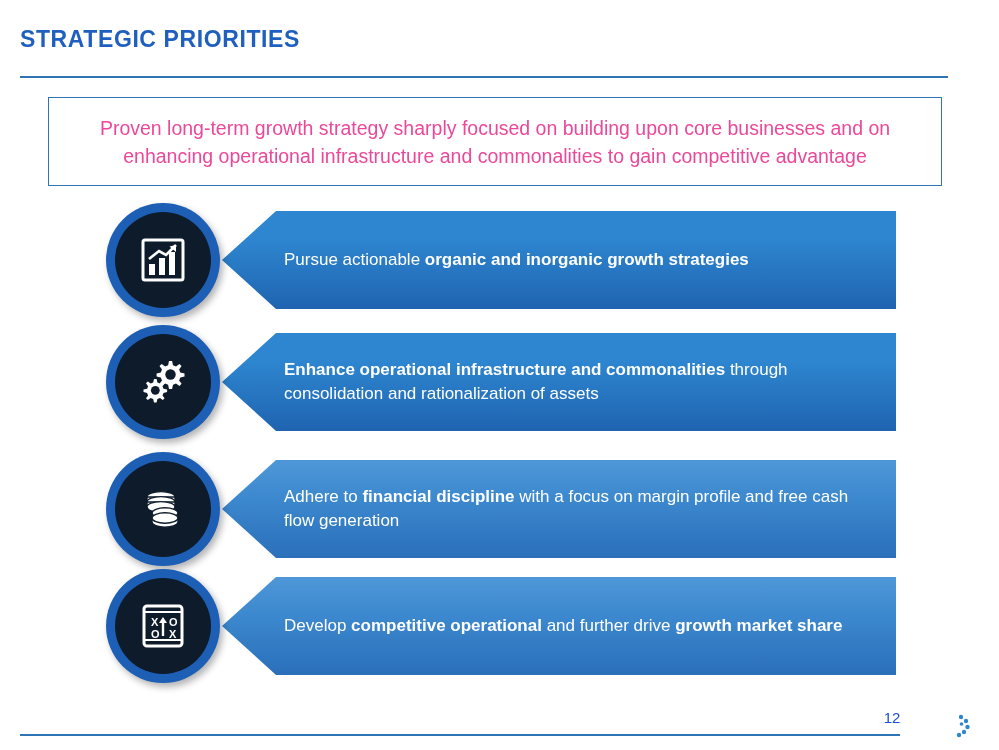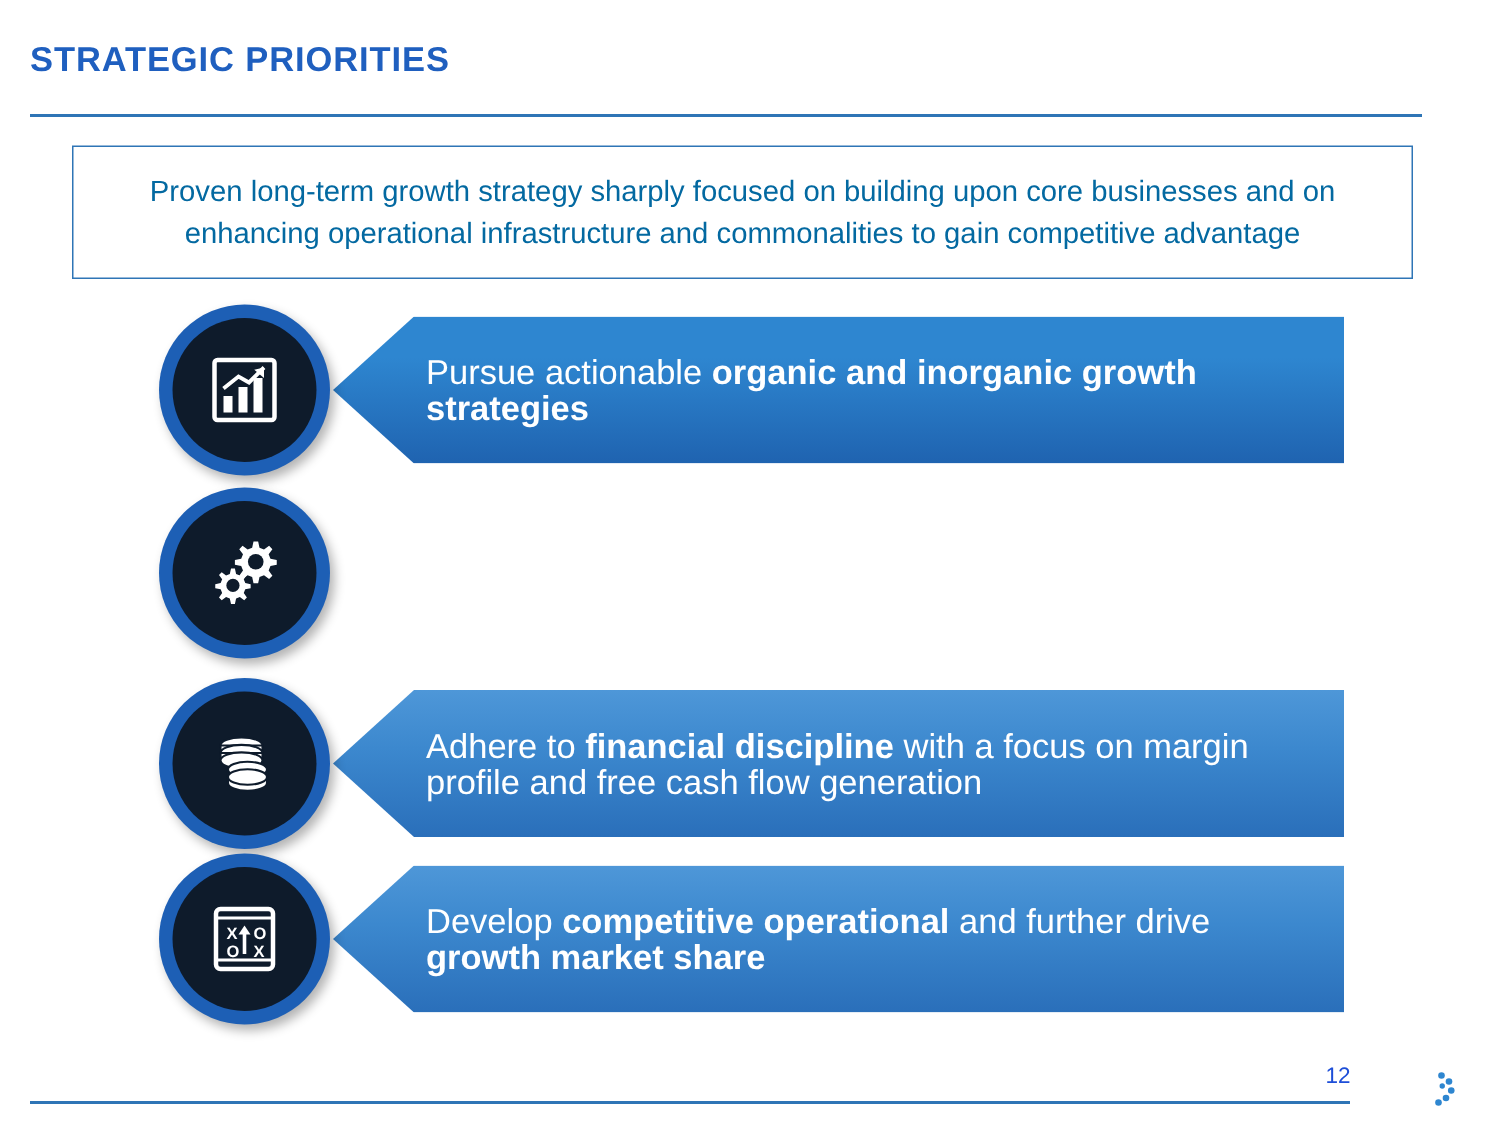--- a/index.html
+++ b/index.html
@@ -48,21 +48,21 @@
     height: 89px;
     border: 1.5px solid #2E75B6;
     background: #ffffff;
     box-sizing: border-box;
     display: flex;
     align-items: center;
     justify-content: center;
     padding: 0 16px;
   }
   .banner-text {
-    color: #0369a1;
+    color: #ec4899;
     font-size: 19.5px;
     line-height: 28px;
     text-align: center;
   }
 
   
   .row {
     position: absolute;
     left: 0;
     width: 999px;
@@ -87,21 +87,21 @@
     align-items: center;
     box-sizing: border-box;
     padding-left: 62px;
     padding-right: 40px;
   }
   .chev.light {
     background: linear-gradient(to bottom, #4E97D8 0%, #3C88CE 40%, #2A6FBA 100%);
   }
   .chev-text {
     color: #ffffff;
-    font-size: 23px;
+    font-size: 17px;
     line-height: 24px;
   }
   .chev-text b { font-weight: bold; }
 
   
   .icon-wrap {
     position: absolute;
     left: 106px;
     top: 0px;
     width: 114px;
@@ -180,20 +180,23 @@
           <rect x="24" y="26" width="6" height="17" fill="#ffffff"></rect>
           <rect x="34" y="20" width="6" height="23" fill="#ffffff"></rect>
           <path d="M14 27 L24 19 L31 23 L41 13" fill="none" stroke="#ffffff" stroke-width="2.6"></path>
           <path d="M41 13 L41 20 L34.5 14.5 Z" fill="#ffffff"></path>
         </svg>
       </div>
     </div>
   </div>
 
   <div class="row row-2">
+    <div class="chev">
+      <div class="chev-text"><b>Enhance operational infrastructure and commonalities</b> through consolidation and rationalization of assets</div>
+    </div>
     <div class="icon-wrap">
       <div class="icon-outer"></div>
       <div class="icon-inner">
         <svg width="58" height="58" viewBox="0 0 58 58" aria-hidden="true">
           <g fill="#ffffff">
             <path d="M35 8 l3.1 .0 .9 4.2 3.0 1.2 3.4-2.5 2.2 2.2 -2.5 3.4 1.2 3.0 4.2 .9 0 3.1 -4.2 .9 -1.2 3.0 2.5 3.4 -2.2 2.2 -3.4-2.5 -3.0 1.2 -.9 4.2 -3.1 0 -.9-4.2 -3.0-1.2 -3.4 2.5 -2.2-2.2 2.5-3.4 -1.2-3.0 -4.2-.9 0-3.1 4.2-.9 1.2-3.0 -2.5-3.4 2.2-2.2 3.4 2.5 3.0-1.2 z"></path>
             <circle cx="36.5" cy="21.5" r="5.2" fill="#0E1B2B"></circle>
             <path d="M20 26 l2.6 0 .8 3.6 2.5 1.0 2.9-2.1 1.8 1.8 -2.1 2.9 1.0 2.5 3.6 .8 0 2.6 -3.6 .8 -1.0 2.5 2.1 2.9 -1.8 1.8 -2.9-2.1 -2.5 1.0 -.8 3.6 -2.6 0 -.8-3.6 -2.5-1.0 -2.9 2.1 -1.8-1.8 2.1-2.9 -1.0-2.5 -3.6-.8 0-2.6 3.6-.8 1.0-2.5 -2.1-2.9 1.8-1.8 2.9 2.1 2.5-1.0 z"></path>
             <circle cx="21.3" cy="37.3" r="4.4" fill="#0E1B2B"></circle>
           </g>

